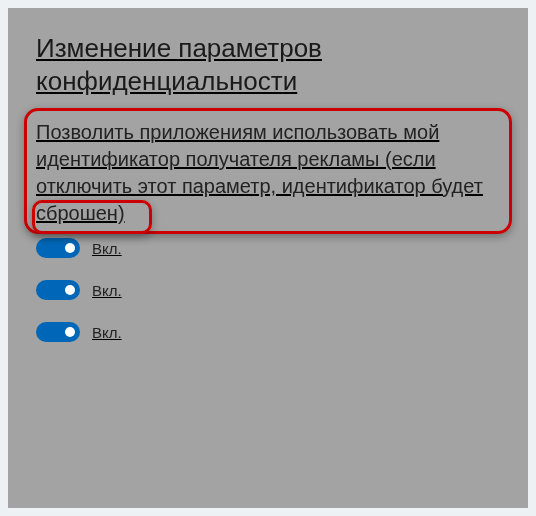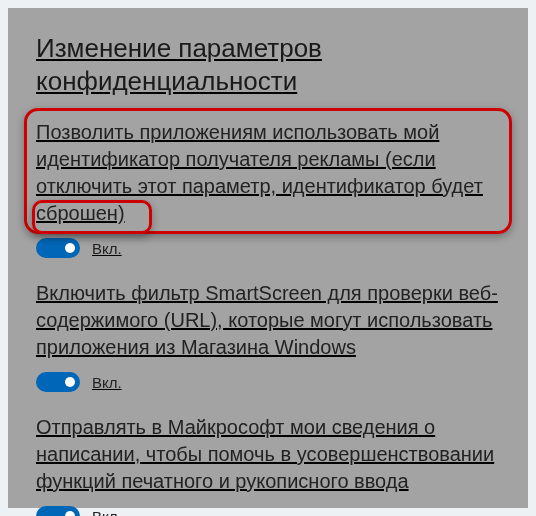--- a/index.html
+++ b/index.html
@@ -97,31 +97,29 @@
     <div class="setting-desc">Позволить приложениям использовать мой идентификатор получателя рекламы (если отключить этот параметр, идентификатор будет сброшен)</div>
     <div class="toggle-row">
       <div class="toggle">
         <div class="knob"></div>
       </div>
       <span class="toggle-label">Вкл.</span>
     </div>
   </div>
 
   <div class="setting">
-    <div class="setting-desc">Включить фильтр SmartScreen для проверки веб-содержимого (URL), которые могут использовать приложения из Магазина Windows</div>
     <div class="toggle-row">
       <div class="toggle">
         <div class="knob"></div>
       </div>
       <span class="toggle-label">Вкл.</span>
     </div>
   </div>
 
   <div class="setting">
-    <div class="setting-desc">Отправлять в Майкрософт мои сведения о написании, чтобы помочь в усовершенствовании функций печатного и рукописного ввода</div>
     <div class="toggle-row">
       <div class="toggle">
         <div class="knob"></div>
       </div>
       <span class="toggle-label">Вкл.</span>
     </div>
   </div>
 
 
   <div class="highlight outer"></div>

